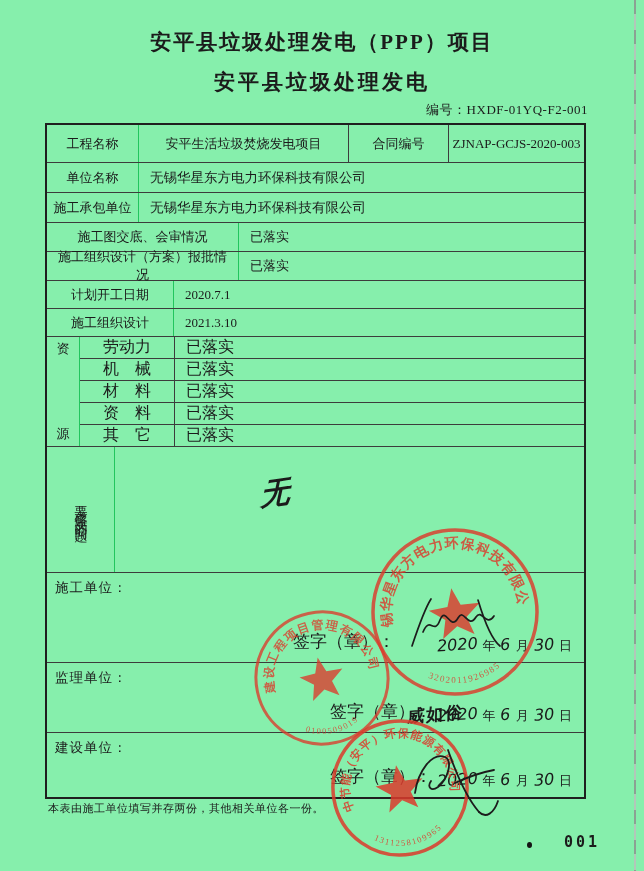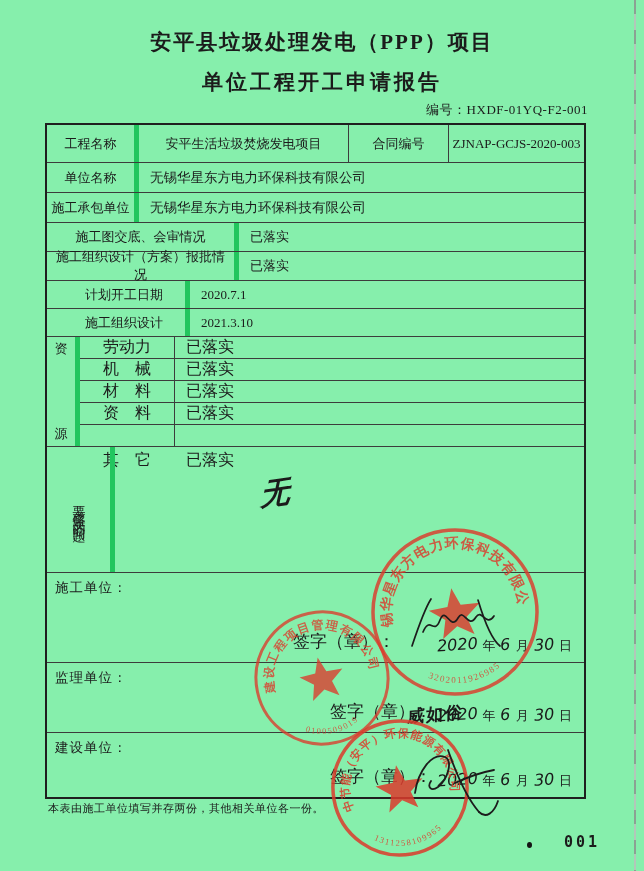--- a/index.html
+++ b/index.html
@@ -8,29 +8,29 @@
   .title{position:absolute;top:28px;left:0;width:100%;text-align:center;
          font-size:21px;font-weight:bold;letter-spacing:2px;}
   .subtitle{position:absolute;top:68px;left:0;width:100%;text-align:center;
          font-size:21px;font-weight:bold;letter-spacing:3px;}
   .docno{position:absolute;top:101px;right:56px;font-size:13px;letter-spacing:.5px;}
   .tbl{position:absolute;left:45px;top:123px;width:541px;border:2px solid #1f1f1f;
        background:transparent;box-sizing:border-box;}
   .row{display:flex;box-sizing:border-box;border-bottom:1px solid #3c3c3c;align-items:stretch;}
   .row:last-child{border-bottom:none;}
   .cell{box-sizing:border-box;display:flex;align-items:center;font-size:13px;}
-  .lbl{justify-content:center;text-align:center;border-right:5px solid #22c55e;}
+  .lbl{justify-content:center;text-align:center;border-right:1px solid #22c55e;}
   .val{padding-left:11px;}
   .grow{flex:1;}
   .c92{width:92px;}.c210{width:210px;}.c100{width:100px;border-right:1px solid #3c3c3c;}
-  .c192{width:192px;}.c127{width:127px;margin-left:16px;}.c33{width:33px;}.c94{width:94px;}.c68{width:68px;}
+  .c192{width:192px;}.c127{width:127px;}.c33{width:33px;}.c94{width:94px;}.c68{width:68px;}
   .two{flex-direction:row;justify-content:center;line-height:1.35;text-align:center;border-right:1px solid #3c3c3c;}
   .stack{display:flex;flex-direction:column;}
   .srow{height:22px;box-sizing:border-box;border-bottom:1px solid #3c3c3c;display:flex;align-items:center;}
-  .srow:last-child{border-bottom:none;margin-top:25px;}
+  .srow:last-child{border-bottom:none;}
   .srow.ctr{justify-content:center;}
   .srow.pl{padding-left:11px;}
   .reshead{flex-direction:column;justify-content:space-between;padding:3px 0;}
   .vert{writing-mode:vertical-rl;text-orientation:upright;letter-spacing:4px;font-size:13px;margin:auto;}
   .sigrow{position:relative;}
   .seclabel{position:absolute;top:6px;left:8px;font-size:13.5px;letter-spacing:1px;}
   .siglabel{position:absolute;bottom:9px;font-size:17px;}
   .sl1{left:246px;}.sl2{left:283px;}.sl3{left:283px;}
   .sigdate{position:absolute;right:10px;bottom:7px;display:flex;align-items:baseline;font-size:13px;}
   .sigdate .unit{margin:0 2px;}
@@ -47,21 +47,21 @@
   .scan-edge{position:absolute;top:0;right:8px;width:2px;height:100%;opacity:.8;
       background:repeating-linear-gradient(180deg,#8d8d8d 0 14px,#bdbdbd 14px 30px);}
   .overlay{position:absolute;left:0;top:0;pointer-events:none;z-index:5;}
 </style>
 </head>
 <body>
 
 <div class="sheet">
 
   <div class="title">安平县垃圾处理发电（PPP）项目</div>
-  <div class="subtitle">单位工程开工申请报告</div>
+  <div class="subtitle">安平县垃圾处理发电</div>
   <div class="docno">编号：HXDF-01YQ-F2-001</div>
 
   <div class="tbl">
 
     <div class="row" style="height:38px">
       <div class="cell lbl c92">工程名称</div>
       <div class="cell two c210">
         <span>安平生活垃圾焚烧发电项目</span>
       </div>
       <div class="cell lbl c100">合同编号</div>

